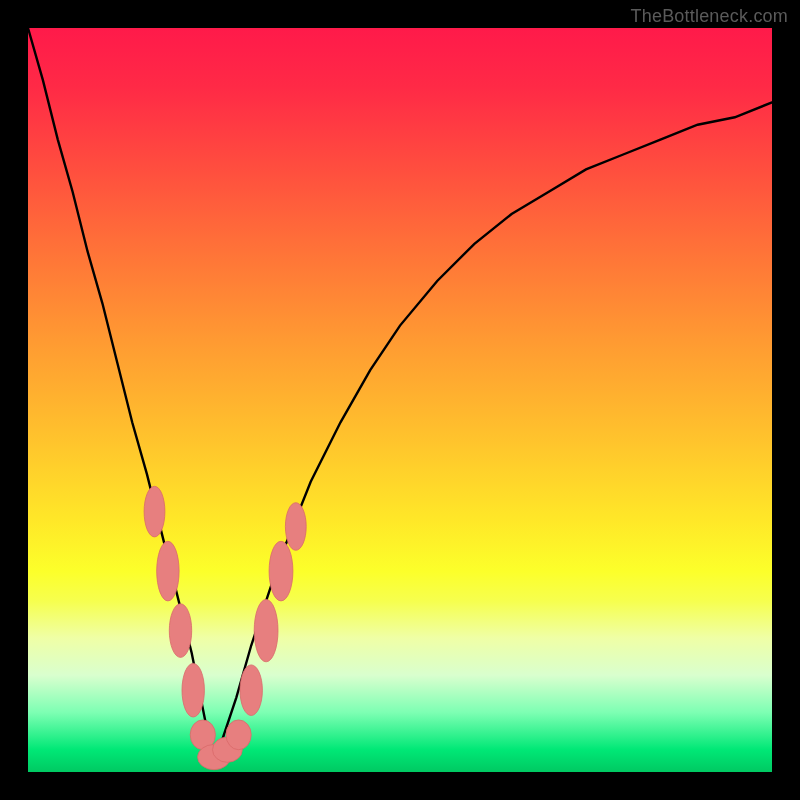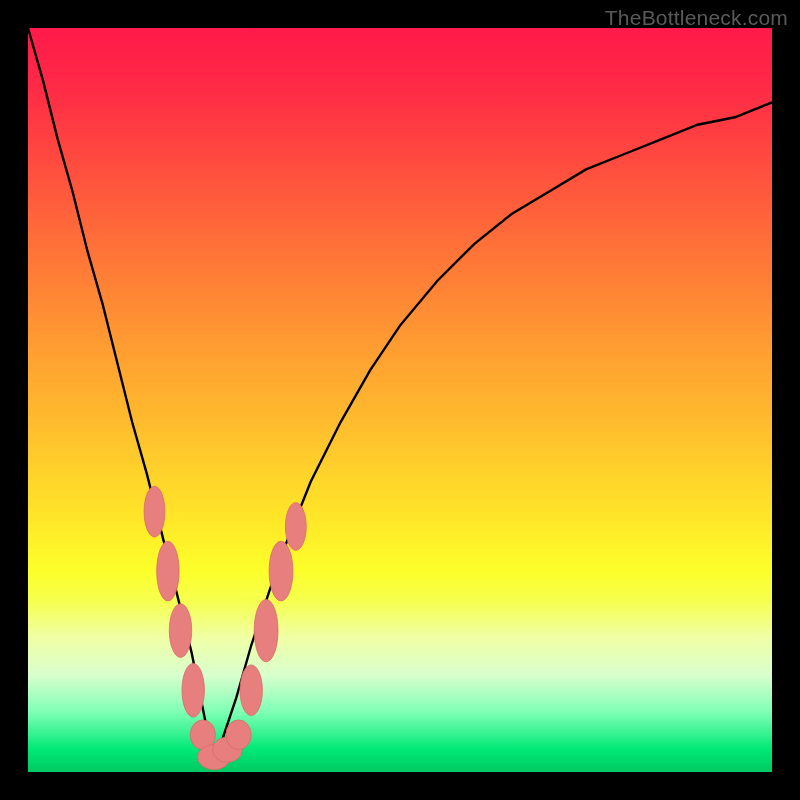--- a/index.html
+++ b/index.html
@@ -40,21 +40,21 @@
       #7dffb3 92%,
       #00e876 97%,
       #00c962 100%
     );
   }
   .watermark {
     position: absolute;
     top: 6px;
     right: 12px;
     color: #5a5a5a;
-    font-size: 21px;
+    font-size: 18px;
     font-weight: 500;
     letter-spacing: 0.2px;
     user-select: none;
   }
   svg.curve {
     position: absolute;
     left: 0;
     top: 0;
     width: 744px;
     height: 744px;

